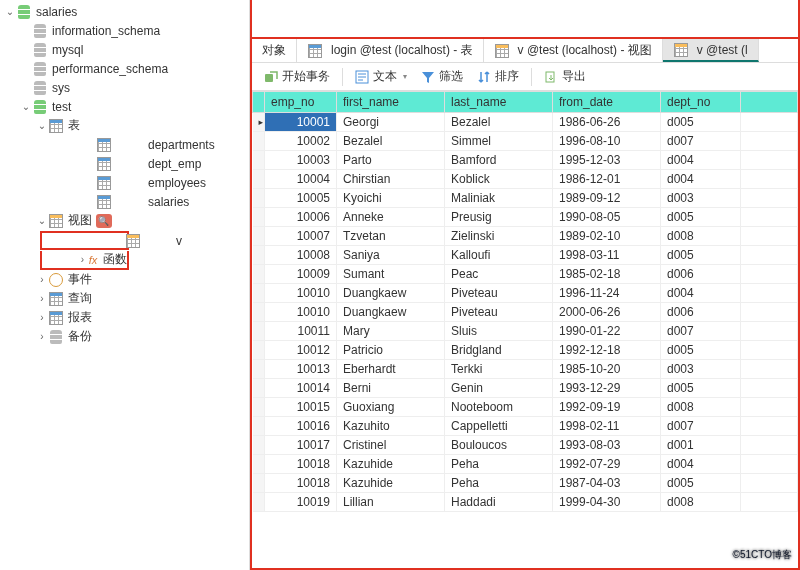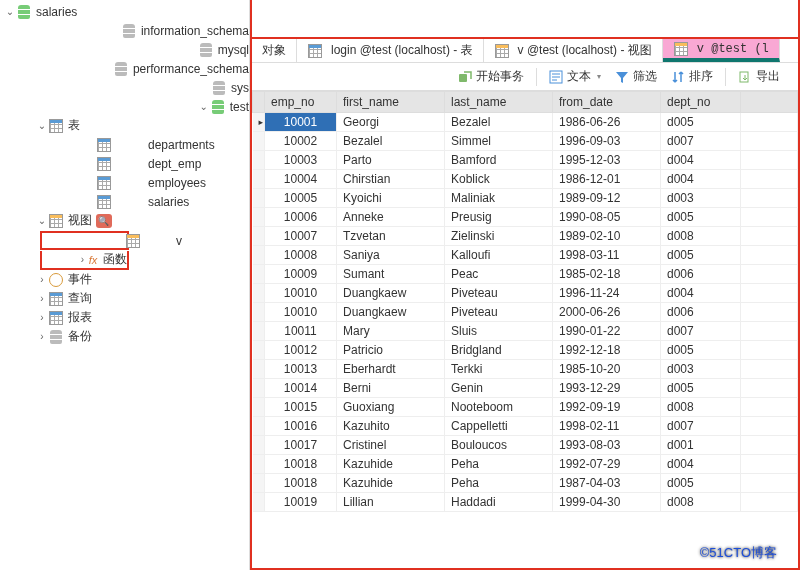--- a/index.html
+++ b/index.html
@@ -10,38 +10,38 @@
 .tree-toggle { width: 12px; text-align: center; color: #666; font-size: 10px; user-select: none; }
 .tree-icon { width: 16px; height: 16px; margin-right: 4px; display: inline-flex; align-items: center; justify-content: center; }
 .db-icon::before { content: ""; display: block; width: 12px; height: 14px; background: linear-gradient(#7c7 0 30%, #fff 30% 35%, #7c7 35% 65%, #fff 65% 70%, #7c7 70% 100%); border-radius: 3px 3px 2px 2px; }
 .db-grey::before { background: linear-gradient(#bbb 0 30%, #fff 30% 35%, #bbb 35% 65%, #fff 65% 70%, #bbb 70% 100%); }
 .table-icon::before { content: ""; display: block; width: 12px; height: 12px; background: #fff; border: 1px solid #999; background-image: linear-gradient(#aaa 1px,transparent 1px), linear-gradient(90deg,#aaa 1px,transparent 1px); background-size: 4px 4px; box-shadow: inset 0 3px 0 #5a9bd5; }
 .view-icon::before { content: ""; display: block; width: 12px; height: 12px; background: #fff; border: 1px solid #999; background-image: linear-gradient(#aaa 1px,transparent 1px), linear-gradient(90deg,#aaa 1px,transparent 1px); background-size: 4px 4px; box-shadow: inset 0 3px 0 #f9bd5c; }
 .fx-icon { font-style: italic; color: #d87a3a; font-weight: normal; font-size: 11px; }
 .clock-icon::before { content: ""; display: block; width: 12px; height: 12px; border: 1px solid #d89a3a; border-radius: 50%; position: relative; }
 .search-small { width: 16px; height: 14px; background: #e06a5a; border-radius: 3px; display: inline-flex; align-items: center; justify-content: center; color: #fff; font-size: 9px; margin-left: 4px; }
 .red-box { border: 2px solid #e03020; }
-.d1 { padding-left: 4px; } .d2 { padding-left: 20px; justify-content: flex-end; } .d3 { padding-left: 36px; } .d4 { padding-left: 52px; gap: 32px; }
+.d1 { padding-left: 4px; } .d2 { padding-left: 20px; } .d3 { padding-left: 36px; } .d4 { padding-left: 52px; gap: 32px; }
 .main { flex: 1; display: flex; flex-direction: column; overflow: hidden; border: 2px solid #e03020; border-top: none; }
 .tabs { display: flex; align-items: center; height: 26px; border-bottom: 1px solid #ddd; border-top: 2px solid #e03020; margin-top: 37px; }
 .tab { display: flex; align-items: center; padding: 0 10px; height: 100%; border-right: 1px solid #ddd; gap: 4px; cursor: pointer; }
-.tab.active { border-bottom: 4px solid #0f766e; background: #f9a8d4; font-family: Liberation Mono, monospace; }
-.toolbar { display: flex; align-items: center; height: 28px; border-bottom: 1px solid #ddd; padding: 0 12px; gap: 2px; justify-content: flex-end; }
+.tab.active { border-bottom: 2px solid #0f766e; background: #e5e5e5; }
+.toolbar { display: flex; align-items: center; height: 28px; border-bottom: 1px solid #ddd; padding: 0 6px; gap: 2px; }
 .tool-btn { display: flex; align-items: center; padding: 2px 6px; gap: 4px; cursor: pointer; border-radius: 2px; }
 .sep { width: 1px; height: 18px; background: #ddd; margin: 0 4px; }
 .drop::after { content: "▾"; font-size: 8px; color: #888; margin-left: 2px; }
 .grid-wrap { flex: 1; overflow: auto; position: relative; }
 table.grid { border-collapse: collapse; width: 100%; table-layout: fixed; }
-table.grid th { background: #e5e5e5; border: 1px solid #ddd; text-align: left; padding: 3px 6px; font-weight: normal; height: 18px; }
+table.grid th { background: #5eead4; border: 1px solid #ddd; text-align: left; padding: 3px 6px; font-weight: normal; height: 18px; }
 table.grid td { border-right: 1px solid #eee; border-bottom: 1px solid #eee; padding: 2px 6px; height: 18px; white-space: nowrap; }
-table.grid td.num { text-align: center; }
+table.grid td.num { text-align: right; }
 .row-indicator { width: 12px; background: #f5f5f5; border-right: 1px solid #ddd; }
 .row-sel td:nth-child(2) { background: #2f6fb5; color: #fff; }
 .row-sel .row-indicator::before { content: "▸"; color: #333; font-size: 9px; display: block; text-align: center; }
-.watermark { position: absolute; right: 23px; bottom: 8px; font-size: 13px; color: #1d4ed8; text-shadow: 0 0 3px #000; pointer-events: none; }
+.watermark { position: absolute; right: 8px; bottom: 8px; font-size: 10px; color: #0f172a; text-shadow: 0 0 3px #000; pointer-events: none; }
 svg.ico { width: 14px; height: 14px; }
 </style>
 </head>
 <body>
 
 <div class="container">
 
   <div class="sidebar">
     <div class="tree-item d1">
       <span class="tree-toggle">⌄</span>
@@ -225,21 +225,21 @@
     <td>Bezalel</td>
     <td>1986-06-26</td>
     <td>d005</td>
     <td></td>
             </tr>
             <tr>
               <td class="row-indicator"></td>
     <td class="num">10002</td>
     <td>Bezalel</td>
     <td>Simmel</td>
-    <td>1996-09-03</td>
+    <td>1996-08-10</td>
     <td>d007</td>
     <td></td>
             </tr>
             <tr>
               <td class="row-indicator"></td>
     <td class="num">10003</td>
     <td>Parto</td>
     <td>Bamford</td>
     <td>1995-12-03</td>
     <td>d004</td>

